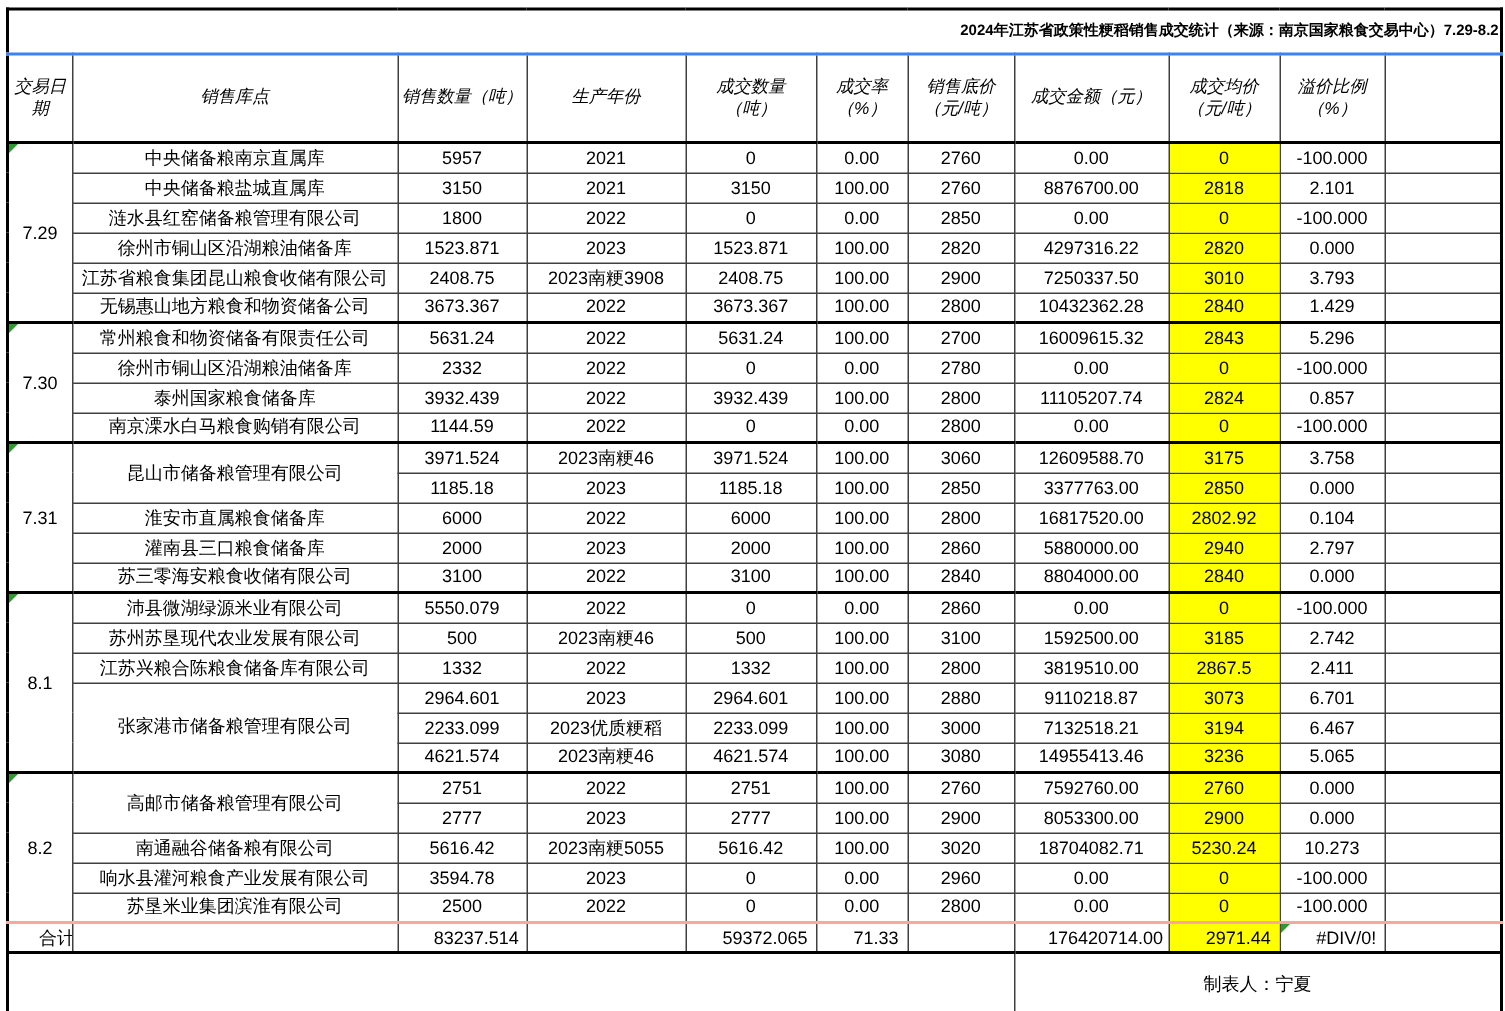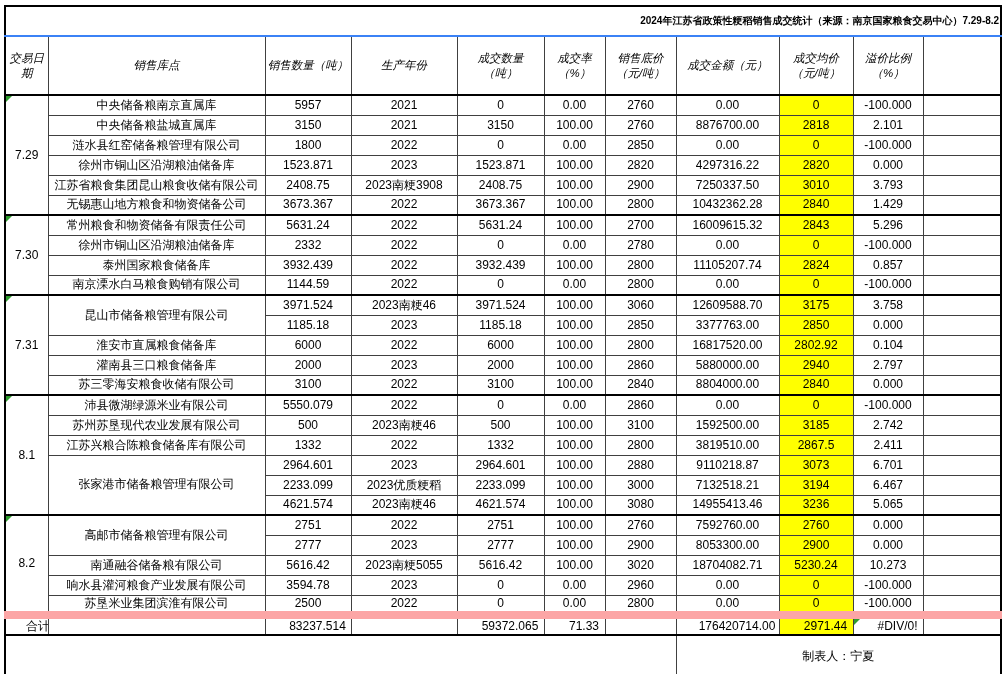--- a/index.html
+++ b/index.html
@@ -10,21 +10,21 @@
   td{border:1px solid #404040;text-align:center;vertical-align:middle;font-size:12px;
      padding:0 1px;overflow:hidden;position:relative;line-height:1.25;}
   .title-row{height:30px;}
   .title-row td{border-bottom:2px solid #3b82f6;font-weight:bold;font-size:10px;white-space:nowrap;text-align:right;}
   .header-row{height:59px;font-style:italic;}
   .header-row td{border-bottom:2px solid #000;white-space:pre-line;font-size:11.5px;}
   tbody tr{height:20px;}
   tbody td{white-space:nowrap;}
   .grp-first td{border-top:2px solid #000;margin-left:29px;}
   .total-row{height:20px;}
-  .total-row td{border-top:8px solid #fca5a5;white-space:nowrap;padding-left:20px;}
+  .total-row td{border-top:2px solid #fca5a5;white-space:nowrap;padding-left:20px;}
   .footer-row{height:42px;}
   .footer-row td{border-top:2px solid #000;}
   .hl{background:#ffff00;}
   .tri{position:absolute;top:0;left:0;width:0;height:0;display:block;
        border-top:6px solid #2e9b2e;border-right:6px solid transparent;}
 </style>
 </head>
 <body>
 
 <div class="page">

